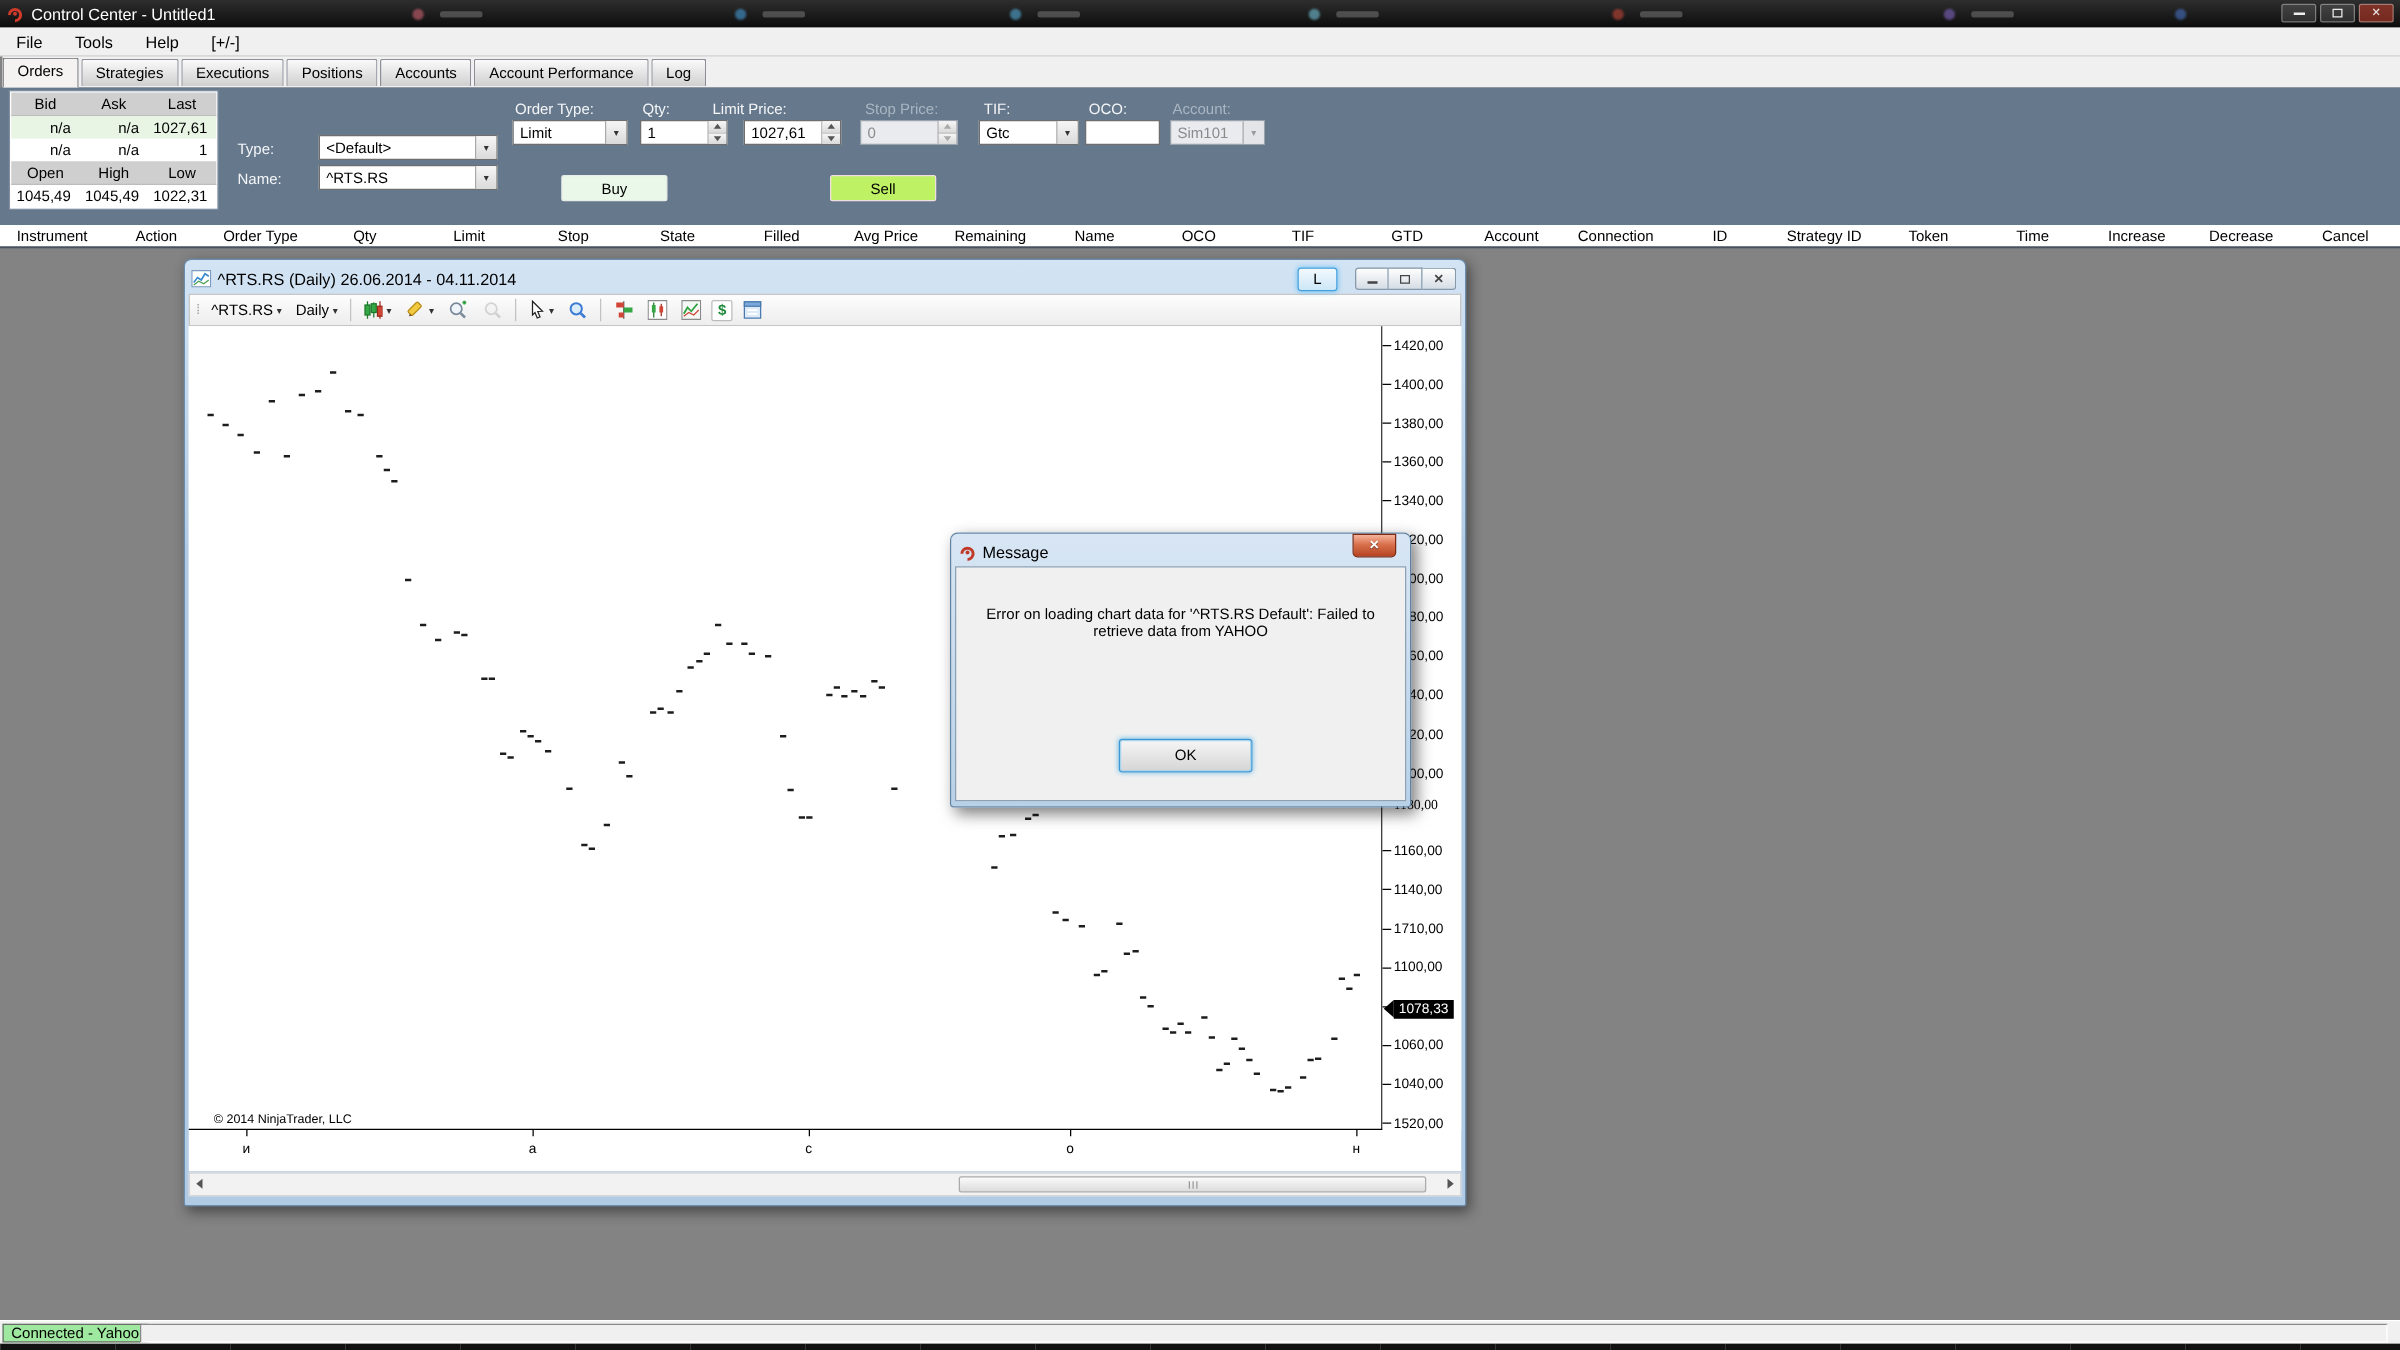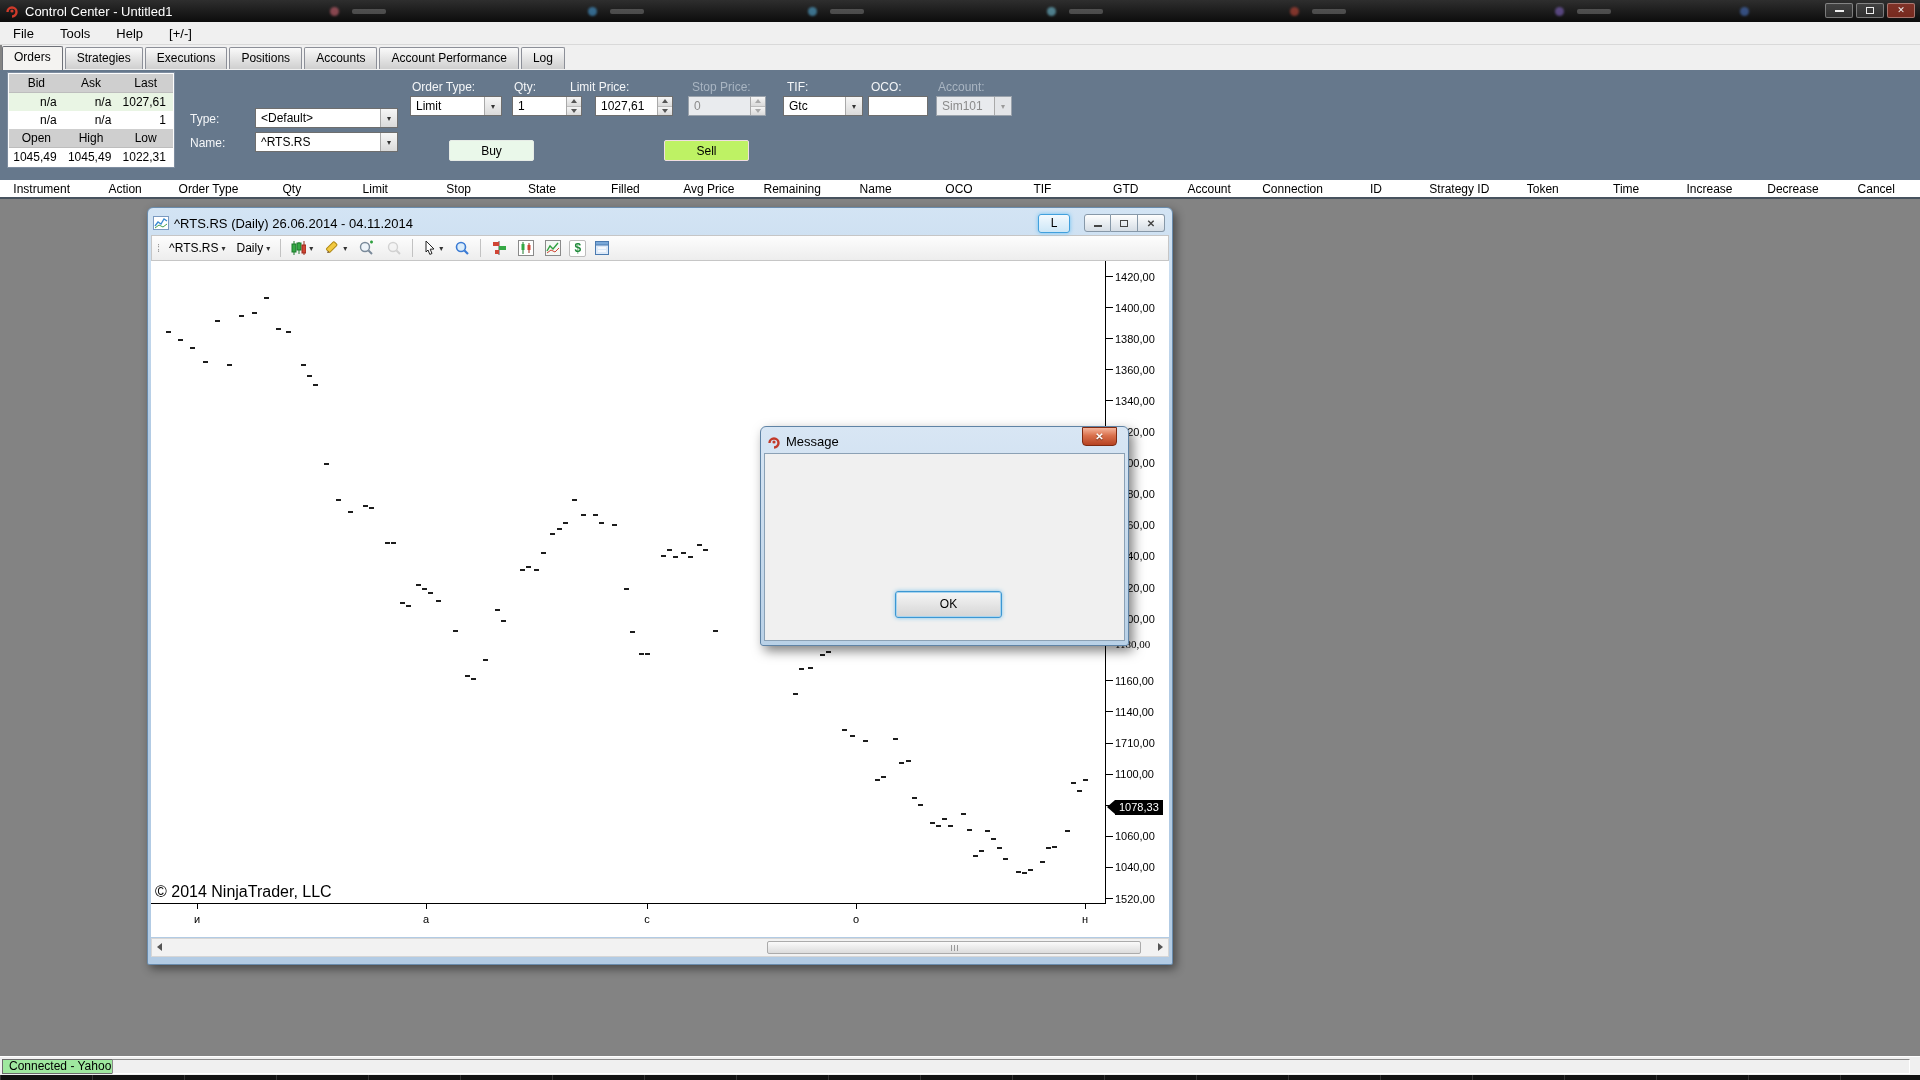--- a/index.html
+++ b/index.html
@@ -158,21 +158,21 @@
   .tsep { width:1px; height:18px; background:#c2c2c2; margin:0 2px; }
 
   
   .chart-body { display:flex; height:643px; background:#fff; }
   .plot {
     position:relative; width:955px; height:100%;
     border-right:1px solid #000; border-bottom:1px solid #000;
     background:#fff; overflow:hidden;
   }
   .mark { position:absolute; width:5px; height:2px; background:#1d1d1d; }
-  .copyright { position:absolute; left:4px; bottom:2px; font-size:16px;text-align:right; }
+  .copyright { position:absolute; left:20px; bottom:2px; font-size:10px;text-align:right; }
   .axis { position:relative; flex:1; background:#fff; font-size:11px; }
   .ytick { position:absolute; left:0; display:flex; align-items:center; height:13px; }
   .ytick:before { content:""; display:block; width:7px; height:1px; background:#000; margin-right:2px; }
   .price-badge {
     position:absolute; left:9px; height:15px; background:#000; color:#fff;
     font-size:11px; line-height:15px; padding:0 4px; z-index:3;
   }
   .price-badge:before {
     content:""; position:absolute; left:-8px; top:0;
     border:7.5px solid transparent; border-right:8px solid #000; border-left:none;
@@ -750,20 +750,21 @@
       <span>
         <svg width="14" height="14" viewBox="0 0 14 14">
             <path d="M2.5,8 a4.5,4.5 0 1 1 4.5,4.5" stroke="#c23a2a" stroke-width="2.4" fill="none"></path>
             <circle cx="7" cy="7" r="1.6" fill="#c23a2a"></circle>
           </svg>
       </span>
       <span class="title-text">Message</span>
       <span class="dialog-close">✕</span>
     </div>
     <div class="dialog-body">
+      <div class="dialog-message">Error on loading chart data for '^RTS.RS Default': Failed to retrieve data from YAHOO</div>
       <div class="ok-btn">OK</div>
     </div>
   </div>
 </div>
 
 <div class="statusbar">
   <span class="conn-badge">Connected - Yahoo</span>
   <span class="status-panel"></span>
 </div>
 <div class="taskbar"></div>

